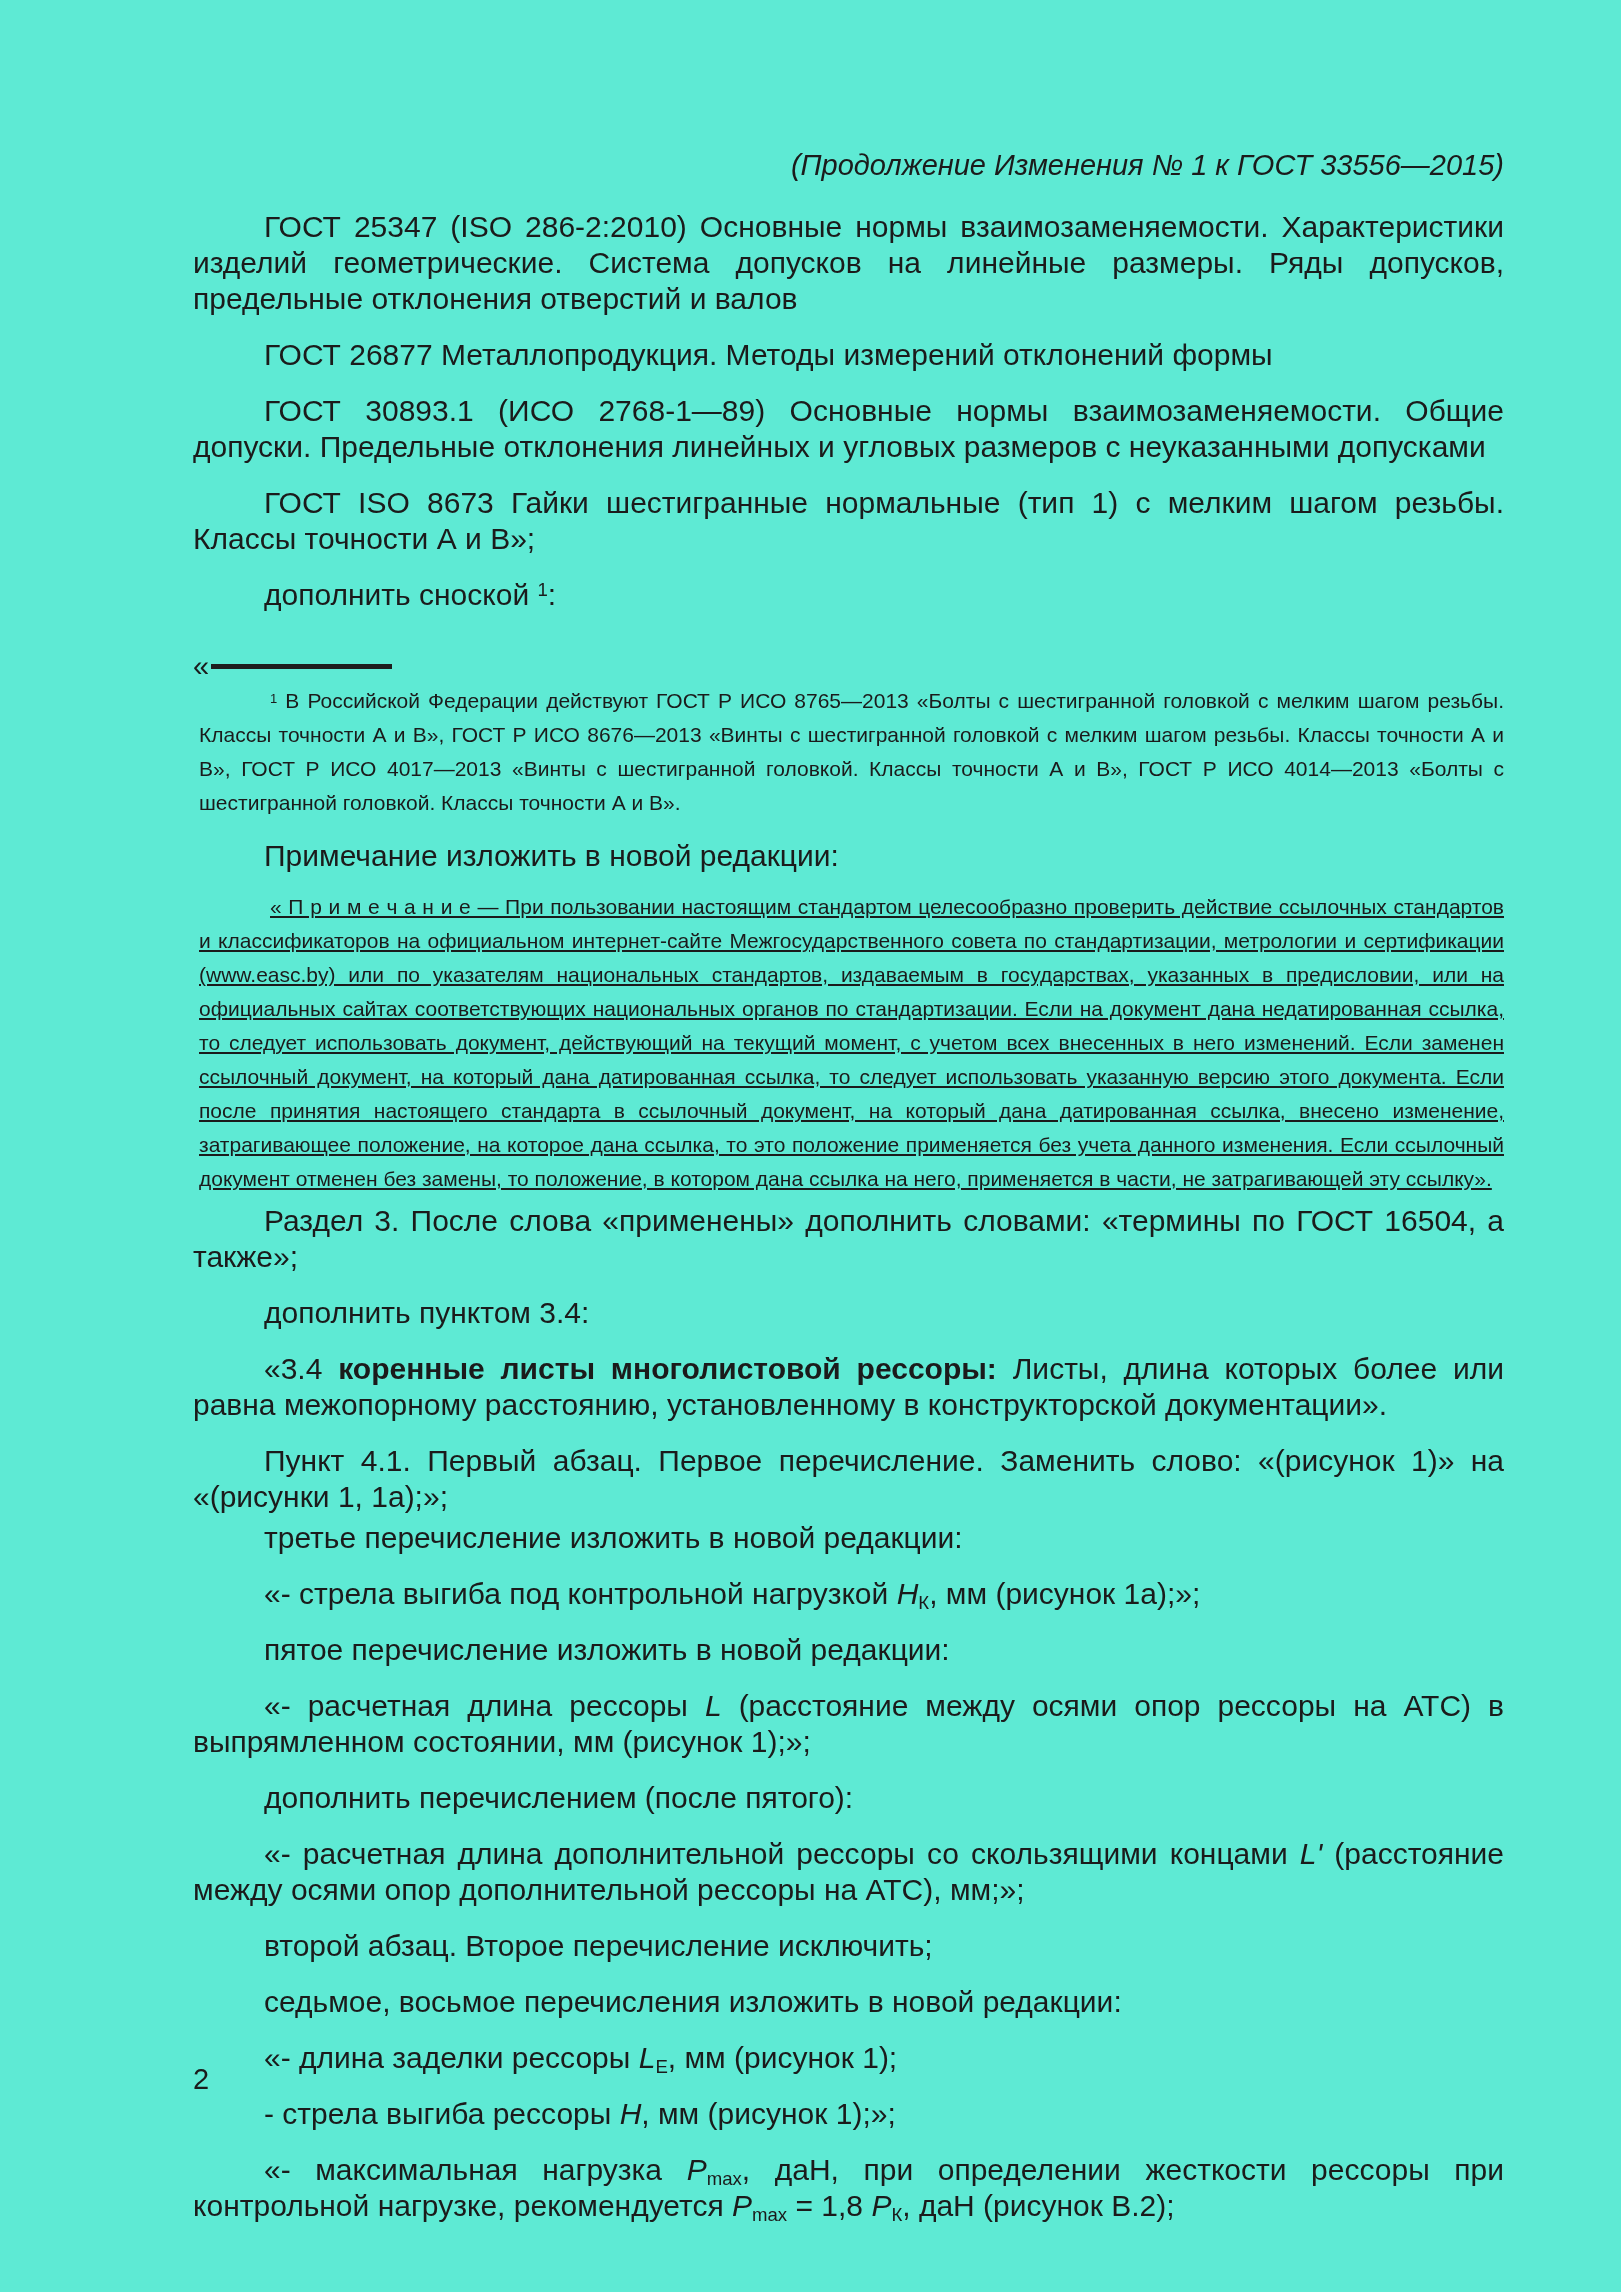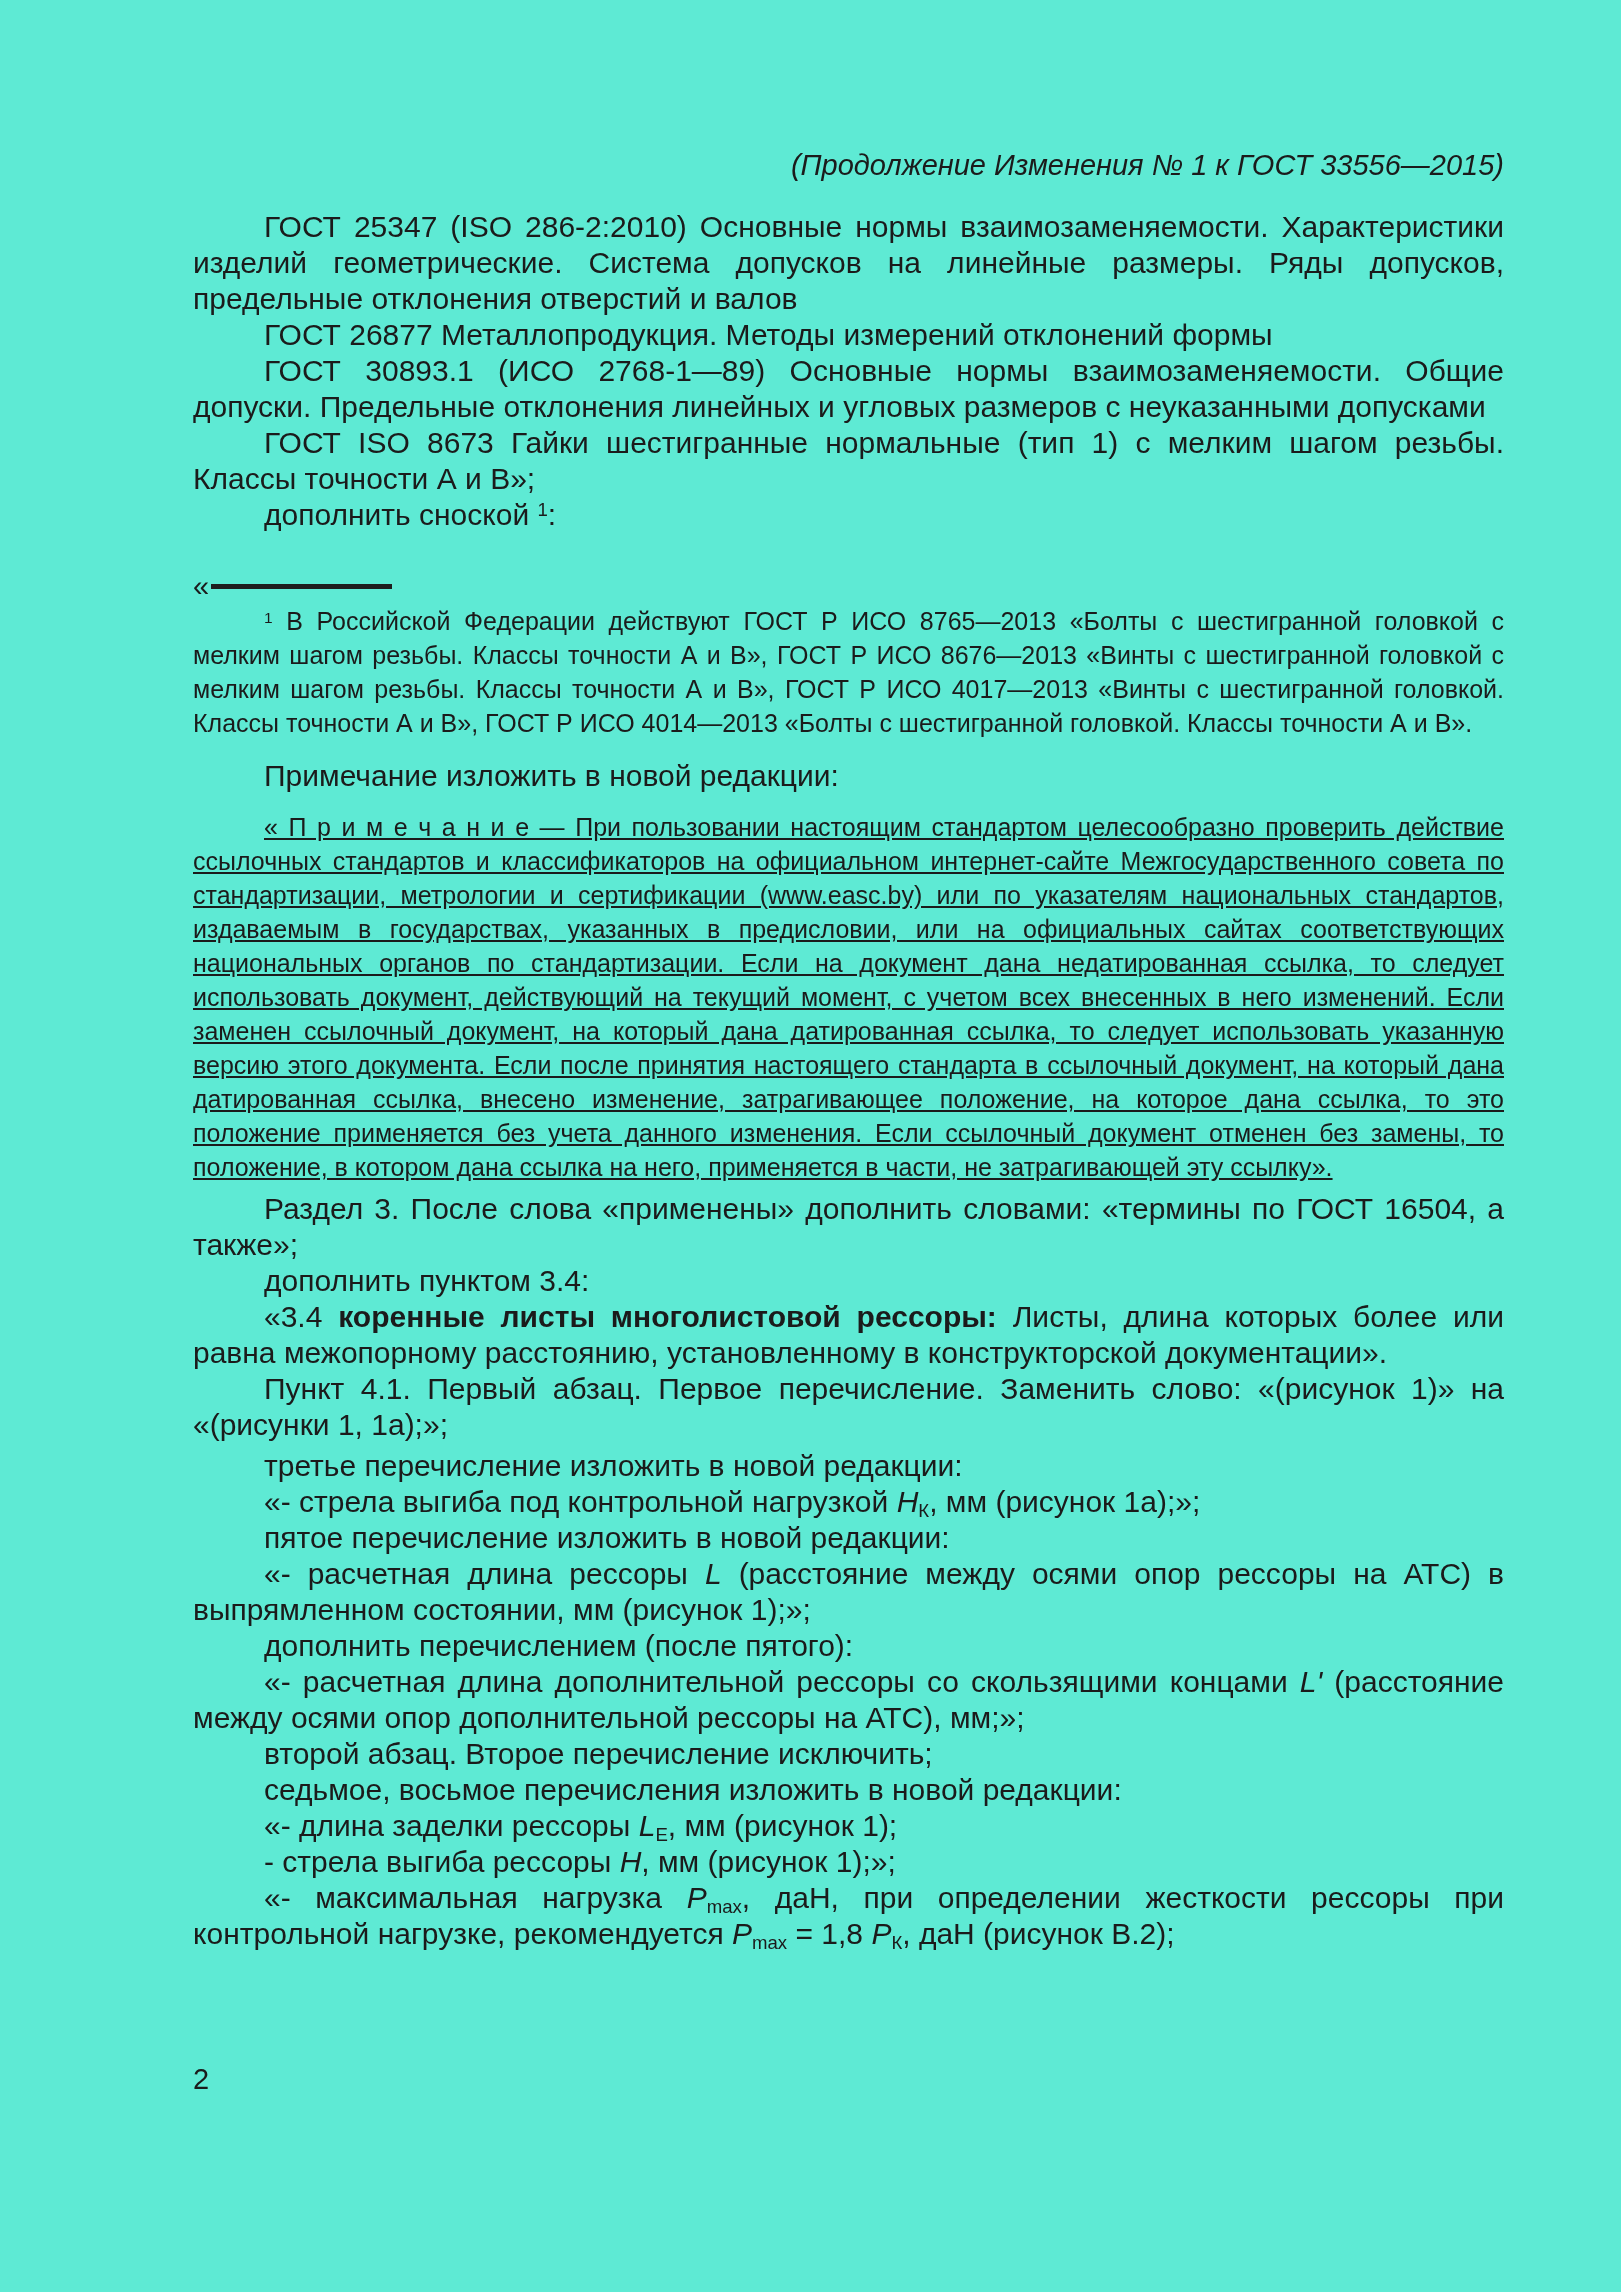--- a/index.html
+++ b/index.html
@@ -30,26 +30,28 @@
     text-align: right;
     margin: 0 0 25.5px 0;
     white-space: nowrap;
   }
   p { margin: 0; }
   .body {
     font-size: 30px;
     line-height: 36px;
     text-align: justify;
     text-indent: 71px;
+    margin-top: 20px;
   }
   .footnote, .note {
-    font-size: 25px;
+    font-size: 21px;
     line-height: 34px;
     text-align: justify;
     text-indent: 71px;
+    margin-left: 6px;
   }
   .fn-sep {
     margin-top: 39px;
     margin-bottom: 3.9px;
     height: 29px;
     line-height: 29px;
     font-size: 29px;
   }
   .fn-rule {
     display: inline-block;

